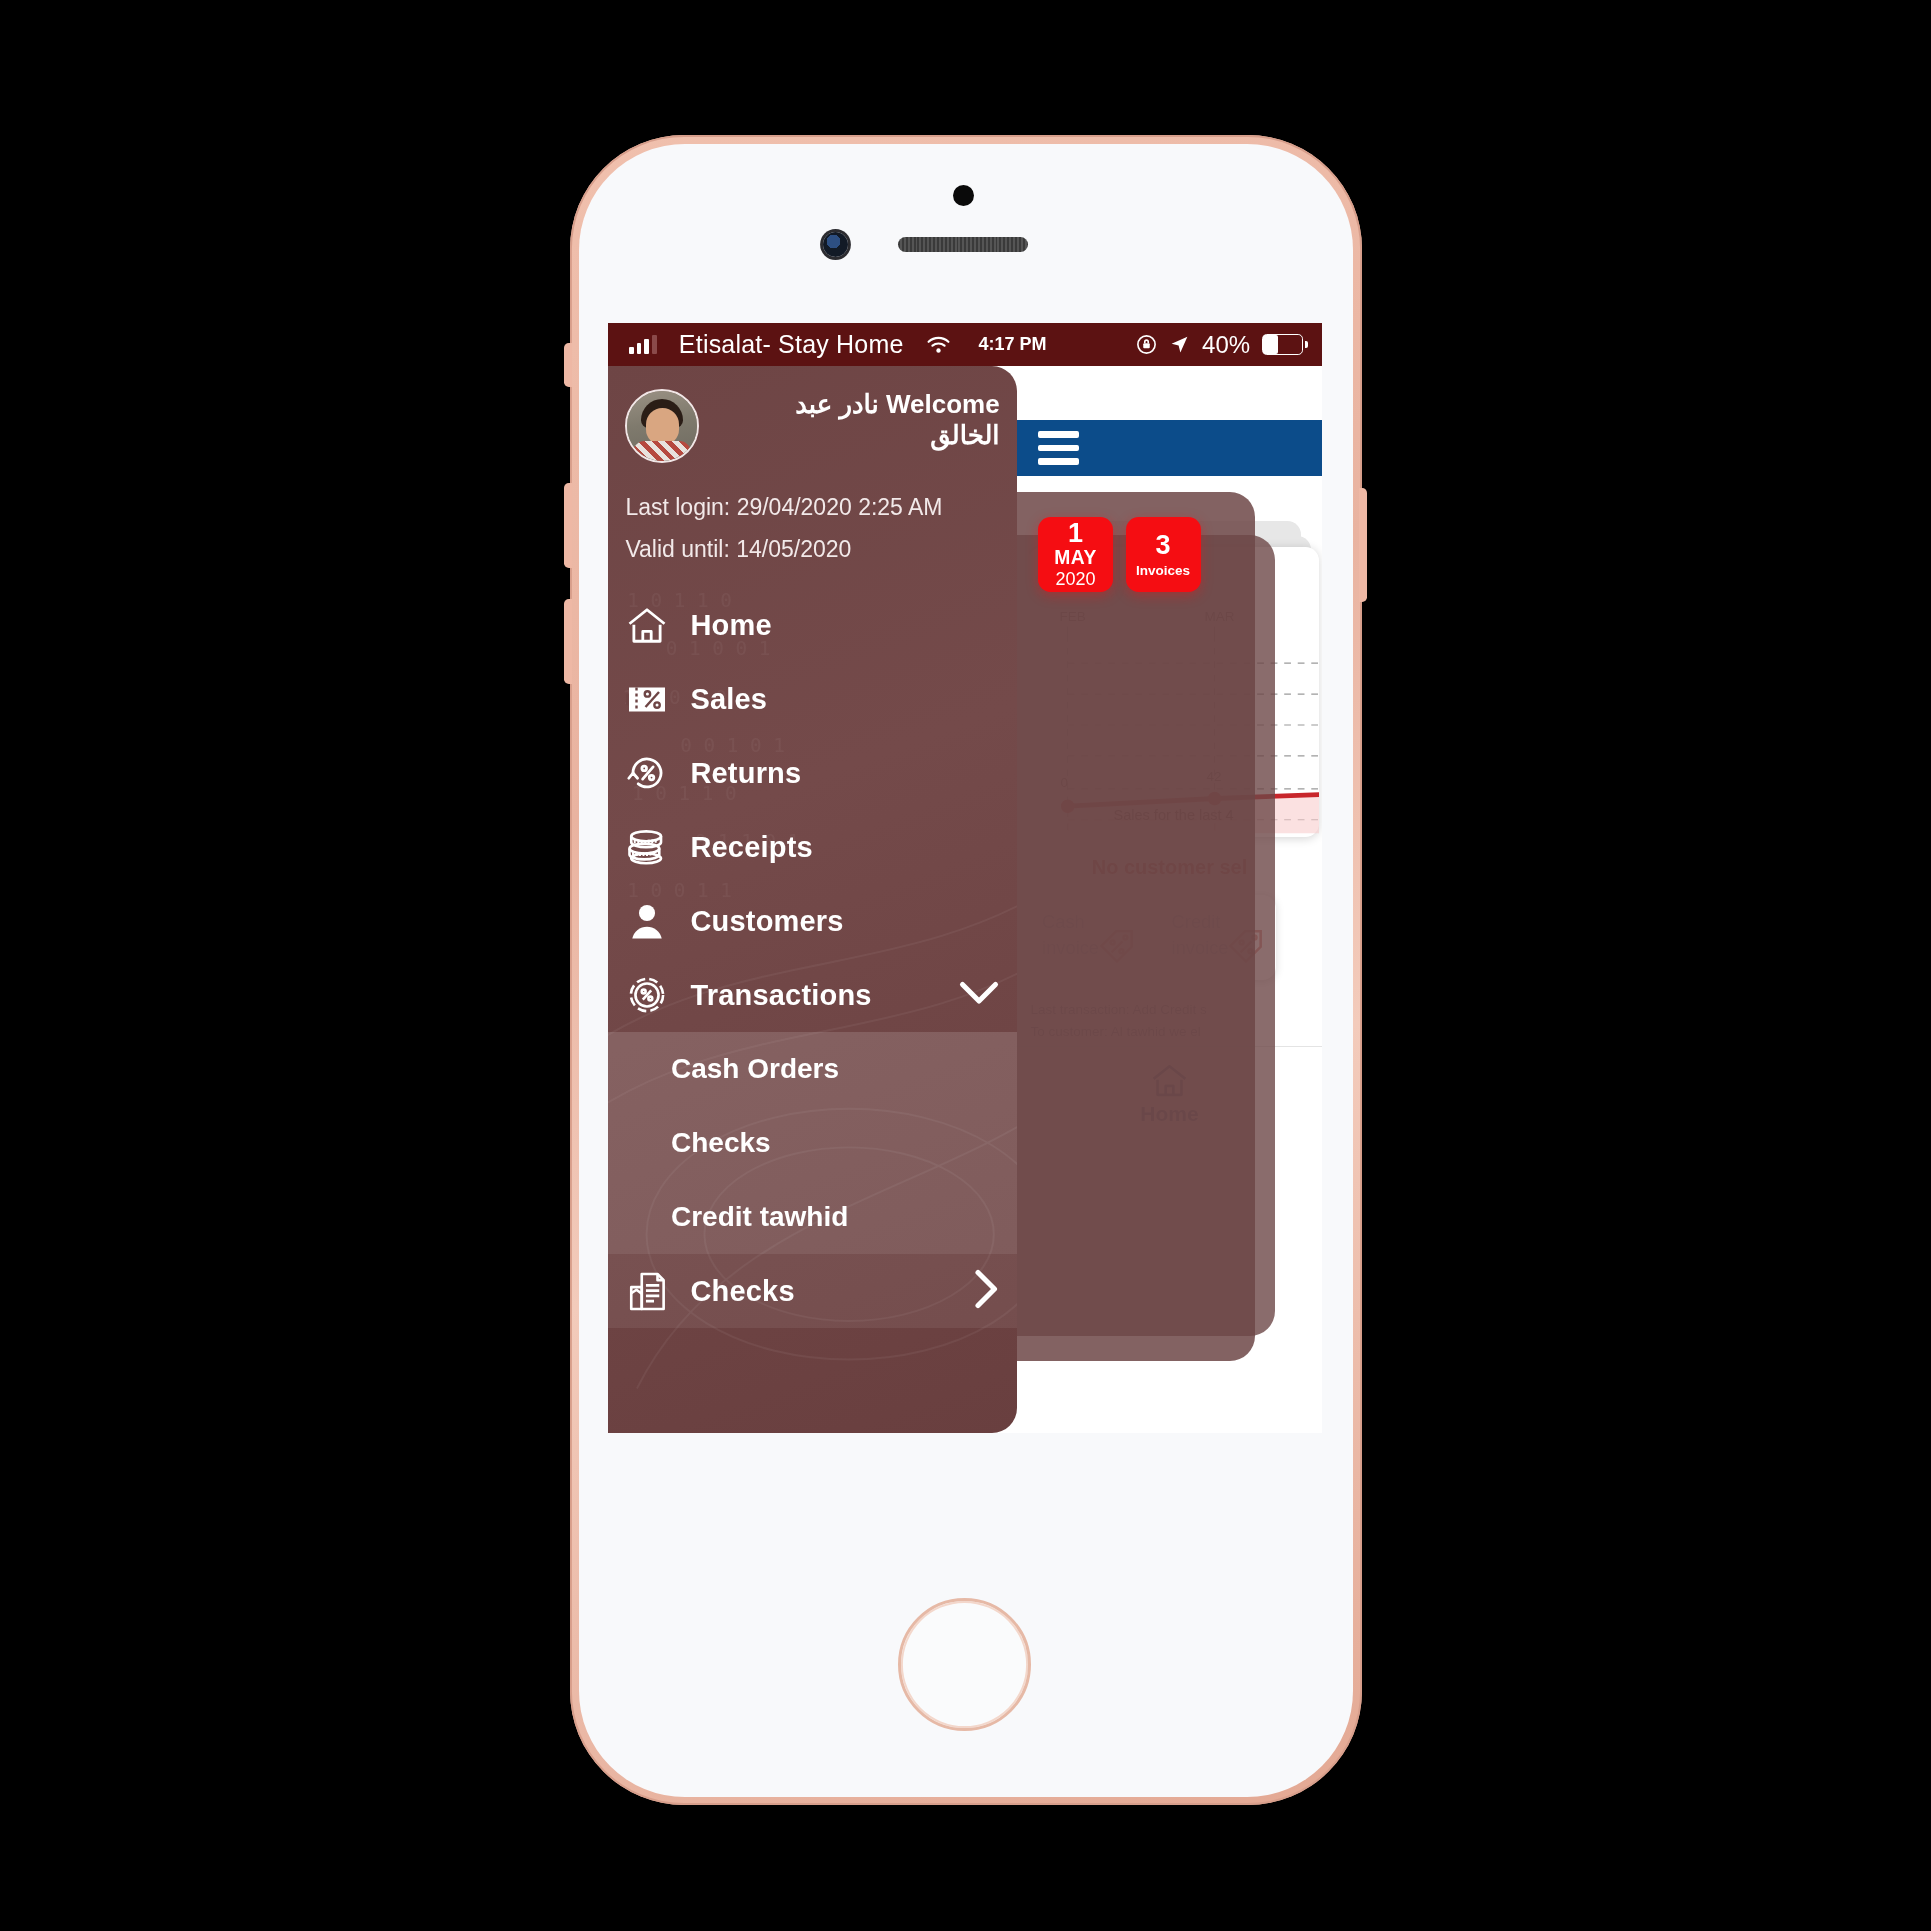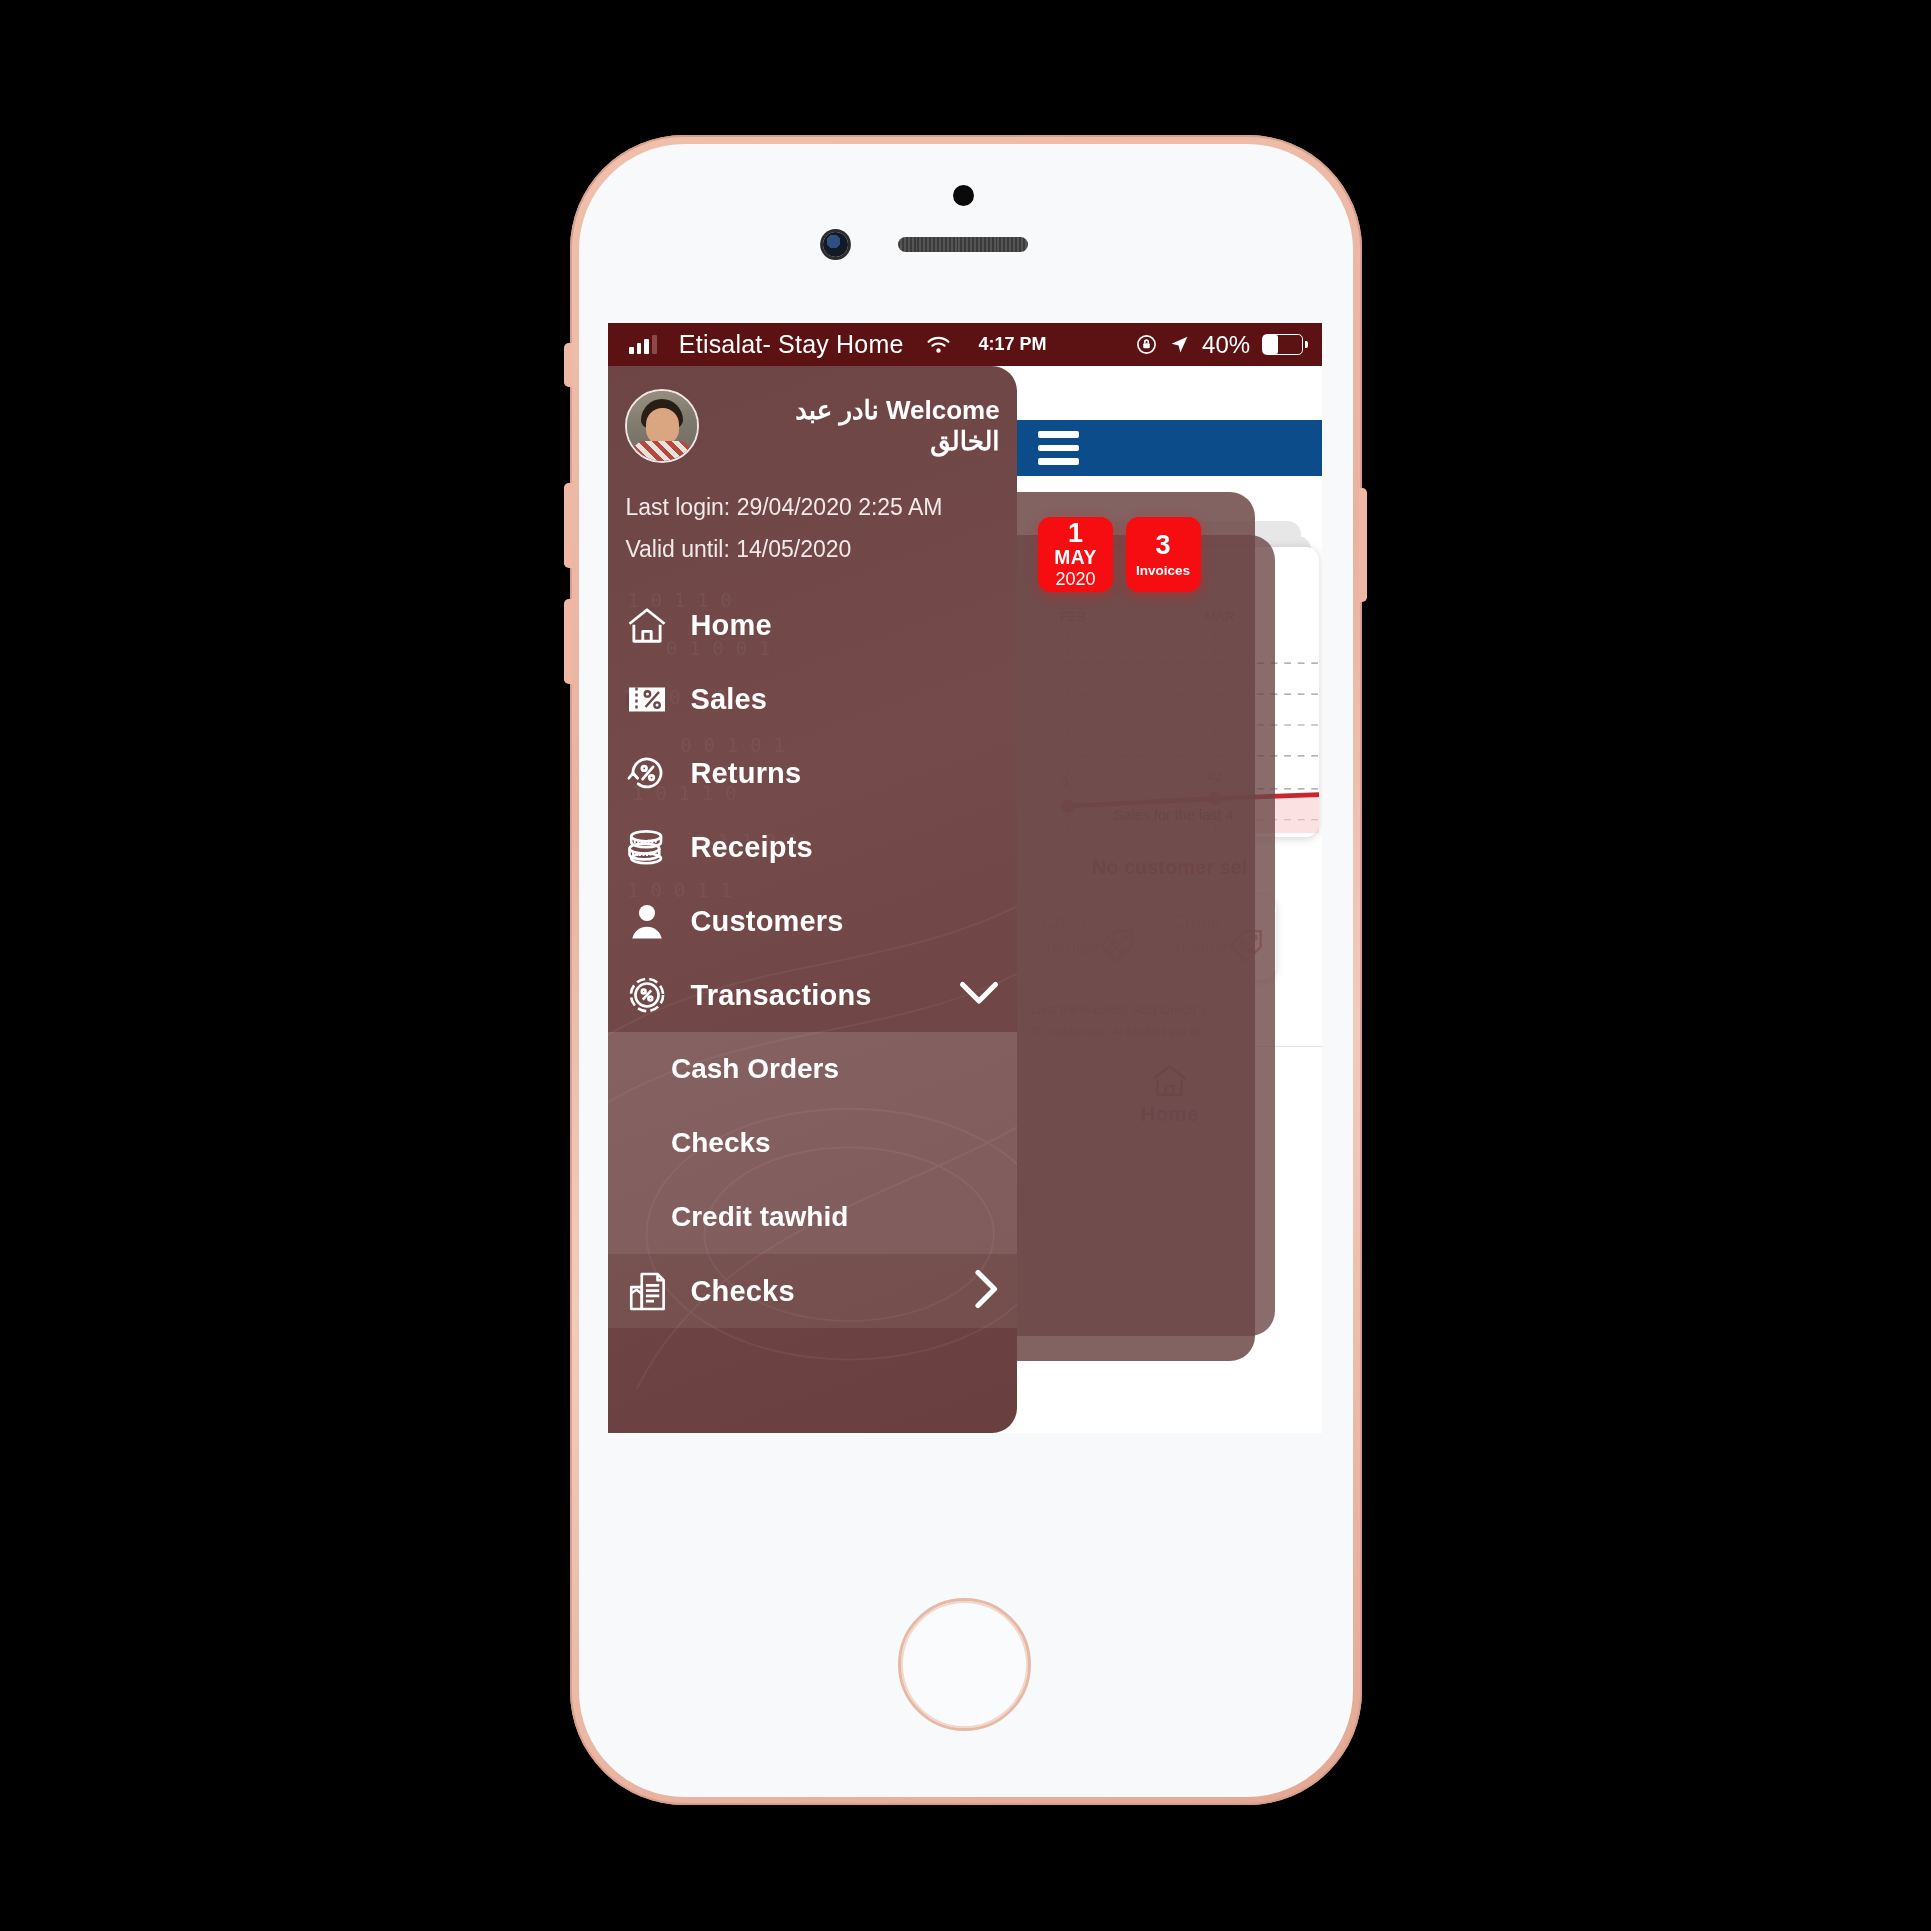--- a/index.html
+++ b/index.html
@@ -90,21 +90,21 @@
   .layer{position:absolute;border-radius:25px;background:#6d4747;}
   .layerA{left:299px;top:169px;width:348px;height:869px;opacity:.85;}
   .layerB{left:319px;top:212px;width:348px;height:801px;opacity:.8;}
 
   
   .drawer{position:absolute;left:0;top:43px;width:409px;height:1067px;
           background:linear-gradient(160deg,#6e4545 0%,#744a4a 40%,#693f3f 100%);
           border-top-right-radius:25px;border-bottom-right-radius:25px;overflow:hidden;}
   .pattern{position:absolute;inset:0;opacity:.10;pointer-events:none;}
 
-  .profile{position:relative;padding:23px 17.4px 5.8px 17.4px;display:flex;align-items:center;gap:23px;}
+  .profile{position:relative;padding:23px 17.4px 5.8px 17.4px;display:flex;align-items:flex-start;gap:23px;}
   .avatar{width:70px;height:70px;border-radius:50%;border:2.9px solid #f1e6e6;overflow:hidden;flex:none;
           background:#8d7e72;position:relative;}
   .av-bg{position:absolute;inset:0;background:linear-gradient(170deg,#9a9184 0%,#7f7a6d 45%,#6e6a60 100%);}
   .av-hair{position:absolute;left:13.5px;top:7.7px;width:42px;height:29px;border-radius:21px 21px 7.7px 7.7px;background:#2a1d16;}
   .av-face{position:absolute;left:18.3px;top:17.4px;width:33px;height:37px;border-radius:16.4px 16.4px 15.4px 15.4px;background:#d9a681;}
   .av-body{position:absolute;left:5.8px;top:50px;width:58px;height:23px;border-radius:11.6px 11.6px 0 0;
            background:repeating-linear-gradient(45deg,#b6493f 0 4.8px,#e8e2dd 4.8px 9.7px);}
   .welcome{color:#fff;font-size:26px;font-weight:600;direction:rtl;}
 
   .meta{color:#f2e9e9;font-size:23px;padding:9.7px 17.4px 0 17.4px;}

